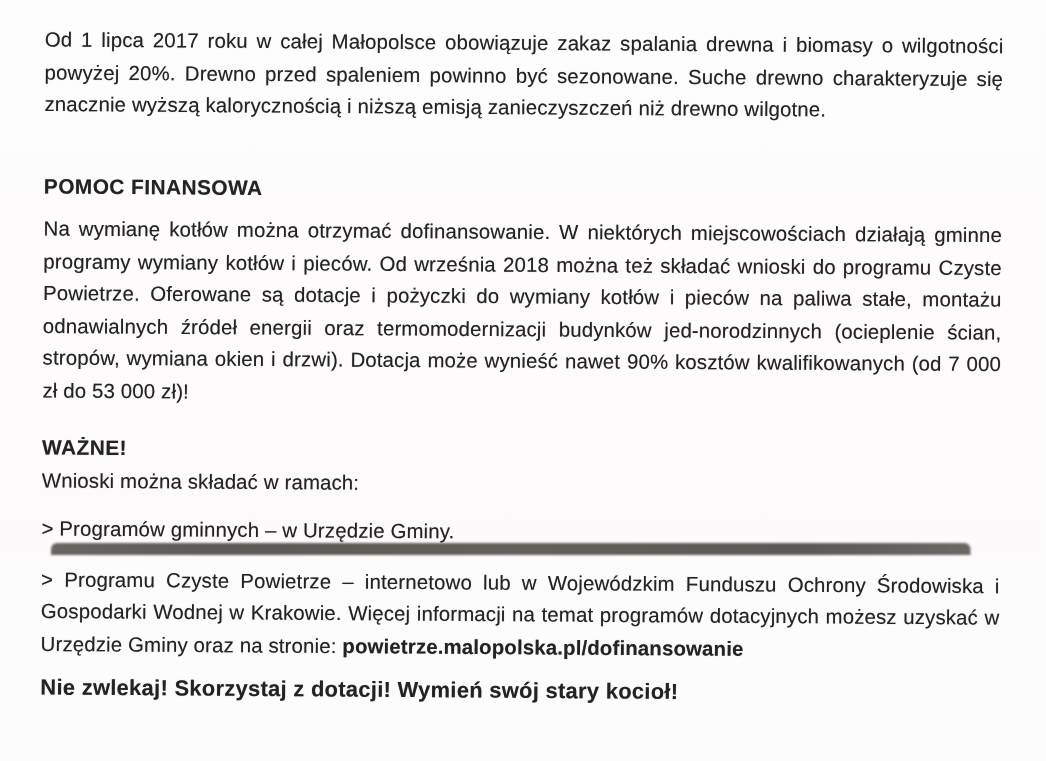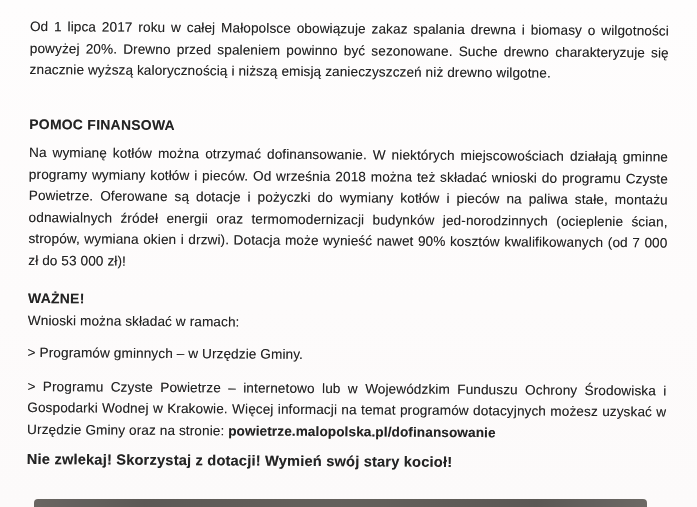--- a/index.html
+++ b/index.html
@@ -10,21 +10,21 @@
     width: 697px;
     height: 507px;
     overflow: hidden;
     background: #fdfcfc;
     font-family: "Liberation Sans", "DejaVu Sans", sans-serif;
     color: #232323;
   }
   .scan-page {
     position: relative;
     width: 697px;
-    height: 507px;
+    height: 370px;
     background: linear-gradient(180deg, #fefdfd 0%, #fdfbfb 60%, #fcfafa 100%);
     box-sizing: border-box;
   }
   .sheet {
     position: absolute;
     top: 16px;
     left: 30px;
     right: 28px;
     transform: rotate(0.4deg);
     transform-origin: 0 0;

